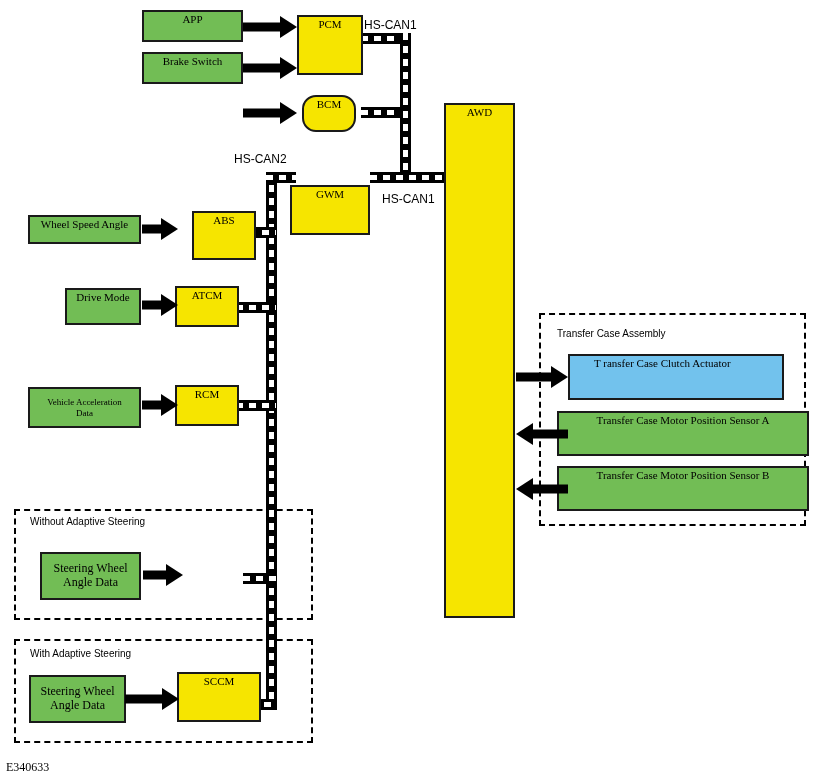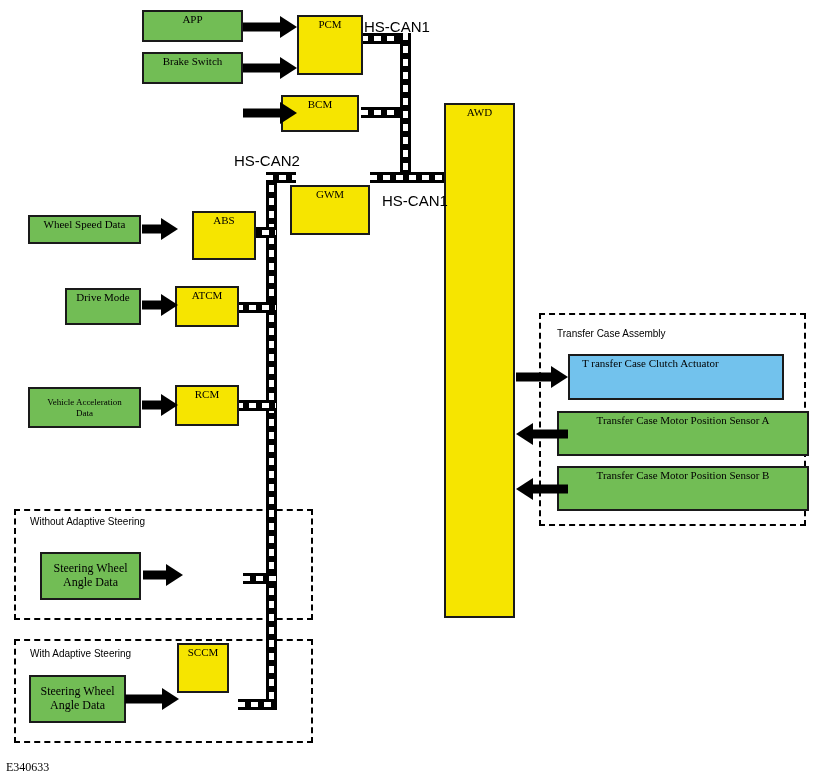--- a/index.html
+++ b/index.html
@@ -133,21 +133,21 @@
     left: 0; top: 50%; transform: translateY(-50%);
     border-top: 11px solid transparent;
     border-bottom: 11px solid transparent;
     border-right: 17px solid #000000;
   }
 
   
   .bus-label {
     position: absolute;
     font-family: "Liberation Sans", "DejaVu Sans", sans-serif;
-    font-size: 15px;
+    font-size: 12px;
     color: #000000;
     white-space: nowrap;
     z-index: 8;
   }
 
   
   #figure-id {
     position: absolute;
     left: 6px;
     top: 760px;
@@ -247,33 +247,33 @@
   <div class="node green fs-mid" style="left:142px; top:10px; width:101px; height:32px;">
     <span class="lbl">APP</span>
   </div>
   <div class="node green fs-mid" style="left:142px; top:52px; width:101px; height:32px;">
     <span class="lbl">Brake Switch</span>
   </div>
 
   <div class="node yellow fs-mid" style="left:297px; top:15px; width:66px; height:60px;">
     <span class="lbl">PCM</span>
   </div>
-  <div class="node yellow fs-mid" style="left:281px; top:95px; width:78px; height:37px;">
+  <div class="node yellow fs-mid" style="left:302px; top:95px; width:54px; height:37px;border-radius:14px;">
     <span class="lbl">BCM</span>
   </div>
   <div class="node yellow fs-mid" style="left:290px; top:165px; width:80px; height:50px;margin-top:20px;">
     <span class="lbl">GWM</span>
   </div>
 
   <div class="node yellow fs-mid" style="left:444px; top:103px; width:71px; height:515px;">
     <span class="lbl">AWD</span>
   </div>
 
   <div class="node green fs-mid" style="left:28px; top:215px; width:113px; height:29px;">
-    <span class="lbl">Wheel Speed Data</span>
+    <span class="lbl">Wheel Speed Angle</span>
   </div>
   <div class="node yellow fs-mid" style="left:192px; top:211px; width:64px; height:49px;">
     <span class="lbl">ABS</span>
   </div>
 
   <div class="node green fs-mid" style="left:65px; top:288px; width:76px; height:37px;">
     <span class="lbl">Drive Mode</span>
   </div>
   <div class="node yellow fs-mid" style="left:175px; top:286px; width:64px; height:41px;">
     <span class="lbl">ATCM</span>
@@ -289,25 +289,25 @@
 
   <div class="node green fs-big" style="left:40px; top:552px; width:101px; height:48px; flex-direction:column;">
     <span class="lbl">Steering Wheel</span>
     <span class="lbl">Angle Data</span>
   </div>
 
   <div class="node green fs-big" style="left:29px; top:675px; width:97px; height:48px; flex-direction:column;">
     <span class="lbl">Steering Wheel</span>
     <span class="lbl">Angle Data</span>
   </div>
-  <div class="node yellow fs-mid" style="left:177px; top:643px; width:52px; height:50px;">
+  <div class="node yellow fs-mid" style="left:177px; top:672px; width:84px; height:50px;">
     <span class="lbl">SCCM</span>
   </div>
 
-  <div class="node blue fs-mid" style="left:568px; top:354px; width:216px; height:46px; justify-content:flex-start; padding-left:12px;">
+  <div class="node blue fs-mid" style="left:568px; top:354px; width:216px; height:46px; justify-content:flex-start; padding-left:24px;">
     <span class="lbl" style="text-align:left;">T     ransfer Case Clutch Actuator</span>
   </div>
   <div class="node green fs-mid" style="left:557px; top:411px; width:252px; height:45px;">
     <span class="lbl">Transfer Case Motor Position Sensor A</span>
   </div>
   <div class="node green fs-mid" style="left:557px; top:466px; width:252px; height:45px;">
     <span class="lbl">Transfer Case Motor Position Sensor B</span>
   </div>
 
   <div id="figure-id">E340633</div>

